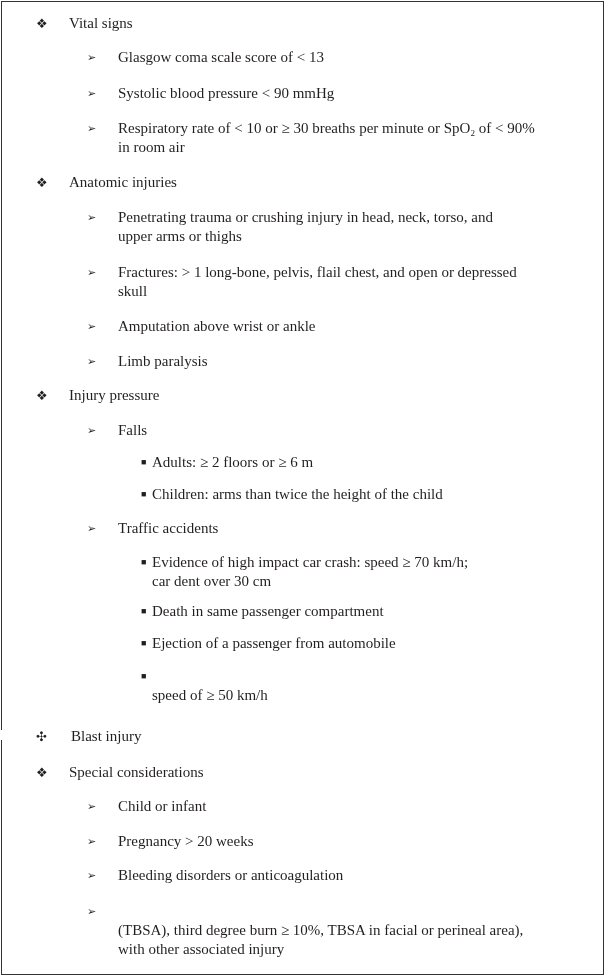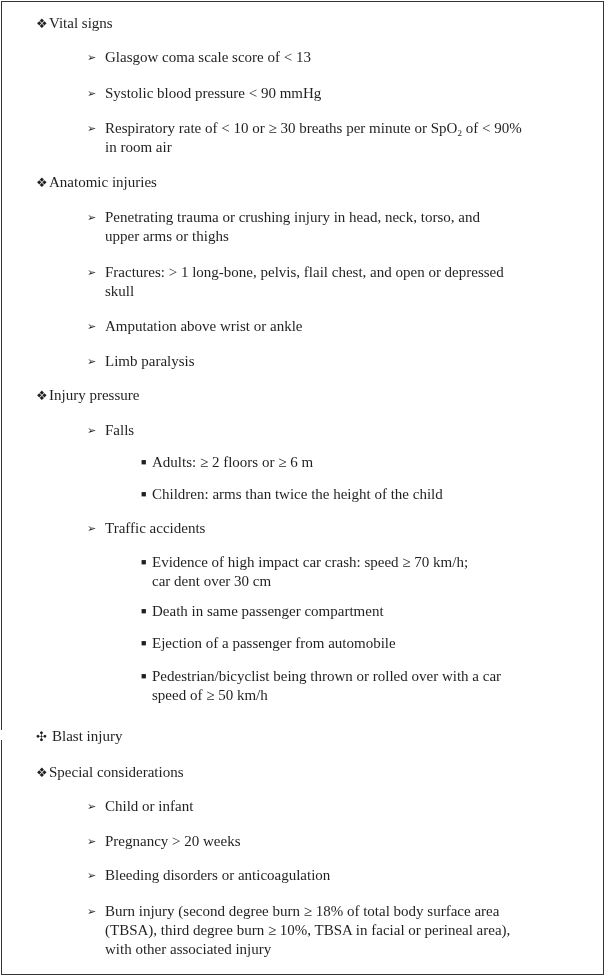--- a/index.html
+++ b/index.html
@@ -4,22 +4,22 @@
 <style>
   html, body { margin: 0; padding: 0; background: #fff; }
   body { width: 607px; height: 979px; overflow: hidden; position: relative;
          font-family: "Liberation Serif", "DejaVu Serif", serif; color: #231f20; }
   .frame { position: absolute; left: 1px; top: 1px; width: 603px; height: 974px;
            border: 1.5px solid #333; box-sizing: border-box; }
   .gap-left { position: absolute; left: 0; top: 730px; width: 4px; height: 10px; background: #fff; }
   .item { position: absolute; font-size: 15px; line-height: 19px; white-space: nowrap; }
   .b { position: absolute; font-size: 13px; line-height: 19px; color: #231f20; }
   .t { position: absolute; }
-  .l1 .b { left: 36px; } .l1 .t { left: 49px; }
-  .l2 .b { left: 87px; font-size: 11px; } .l2 .t { left: 105px; }
+  .l1 .b { left: 36px; } .l1 .t { left: 69px; }
+  .l2 .b { left: 87px; font-size: 11px; } .l2 .t { left: 118px; }
   .l3 .b { left: 141px; font-size: 9px; } .l3 .t { left: 152px; }
   sub { font-size: 9px; vertical-align: -3px; line-height: 0; }
 </style>
 </head>
 <body>
 
 <div class="frame"></div>
 <div class="gap-left"></div>
 
 <div class="item l1" style="top:14px">
@@ -87,40 +87,40 @@
 <div class="item l3" style="top:602px">
   <span class="b">■</span>
   <span class="t">Death in same passenger compartment</span>
 </div>
 <div class="item l3" style="top:634px">
   <span class="b">■</span>
   <span class="t">Ejection of a passenger from automobile</span>
 </div>
 <div class="item l3" style="top:667px">
   <span class="b">■</span>
-  <span class="t"><span>Pedestrian/bicyclist being thrown or rolled over with a car</span><br><span>speed of ≥ 50 km/h</span></span>
+  <span class="t"><br><span>speed of ≥ 50 km/h</span></span>
 </div>
 
 <div class="item l1" style="top:727px">
   <span class="b">✣</span>
-  <span class="t" style="left:52px">Blast injury</span>
+  <span class="t" style="left:71px">Blast injury</span>
 </div>
 
 <div class="item l1" style="top:763px">
   <span class="b">❖</span>
   <span class="t">Special considerations</span>
 </div>
 <div class="item l2" style="top:797px">
   <span class="b">➢</span>
   <span class="t">Child or infant</span>
 </div>
 <div class="item l2" style="top:832px">
   <span class="b">➢</span>
   <span class="t">Pregnancy &gt; 20 weeks</span>
 </div>
 <div class="item l2" style="top:866px">
   <span class="b">➢</span>
   <span class="t">Bleeding disorders or anticoagulation</span>
 </div>
 <div class="item l2" style="top:902px">
   <span class="b">➢</span>
-  <span class="t"><span>Burn injury (second degree burn ≥ 18% of total body surface area</span><br><span>(TBSA), third degree burn ≥ 10%, TBSA in facial or perineal area),</span><br><span>with other associated injury</span></span>
+  <span class="t"><br><span>(TBSA), third degree burn ≥ 10%, TBSA in facial or perineal area),</span><br><span>with other associated injury</span></span>
 </div>
 
 </body></html>

